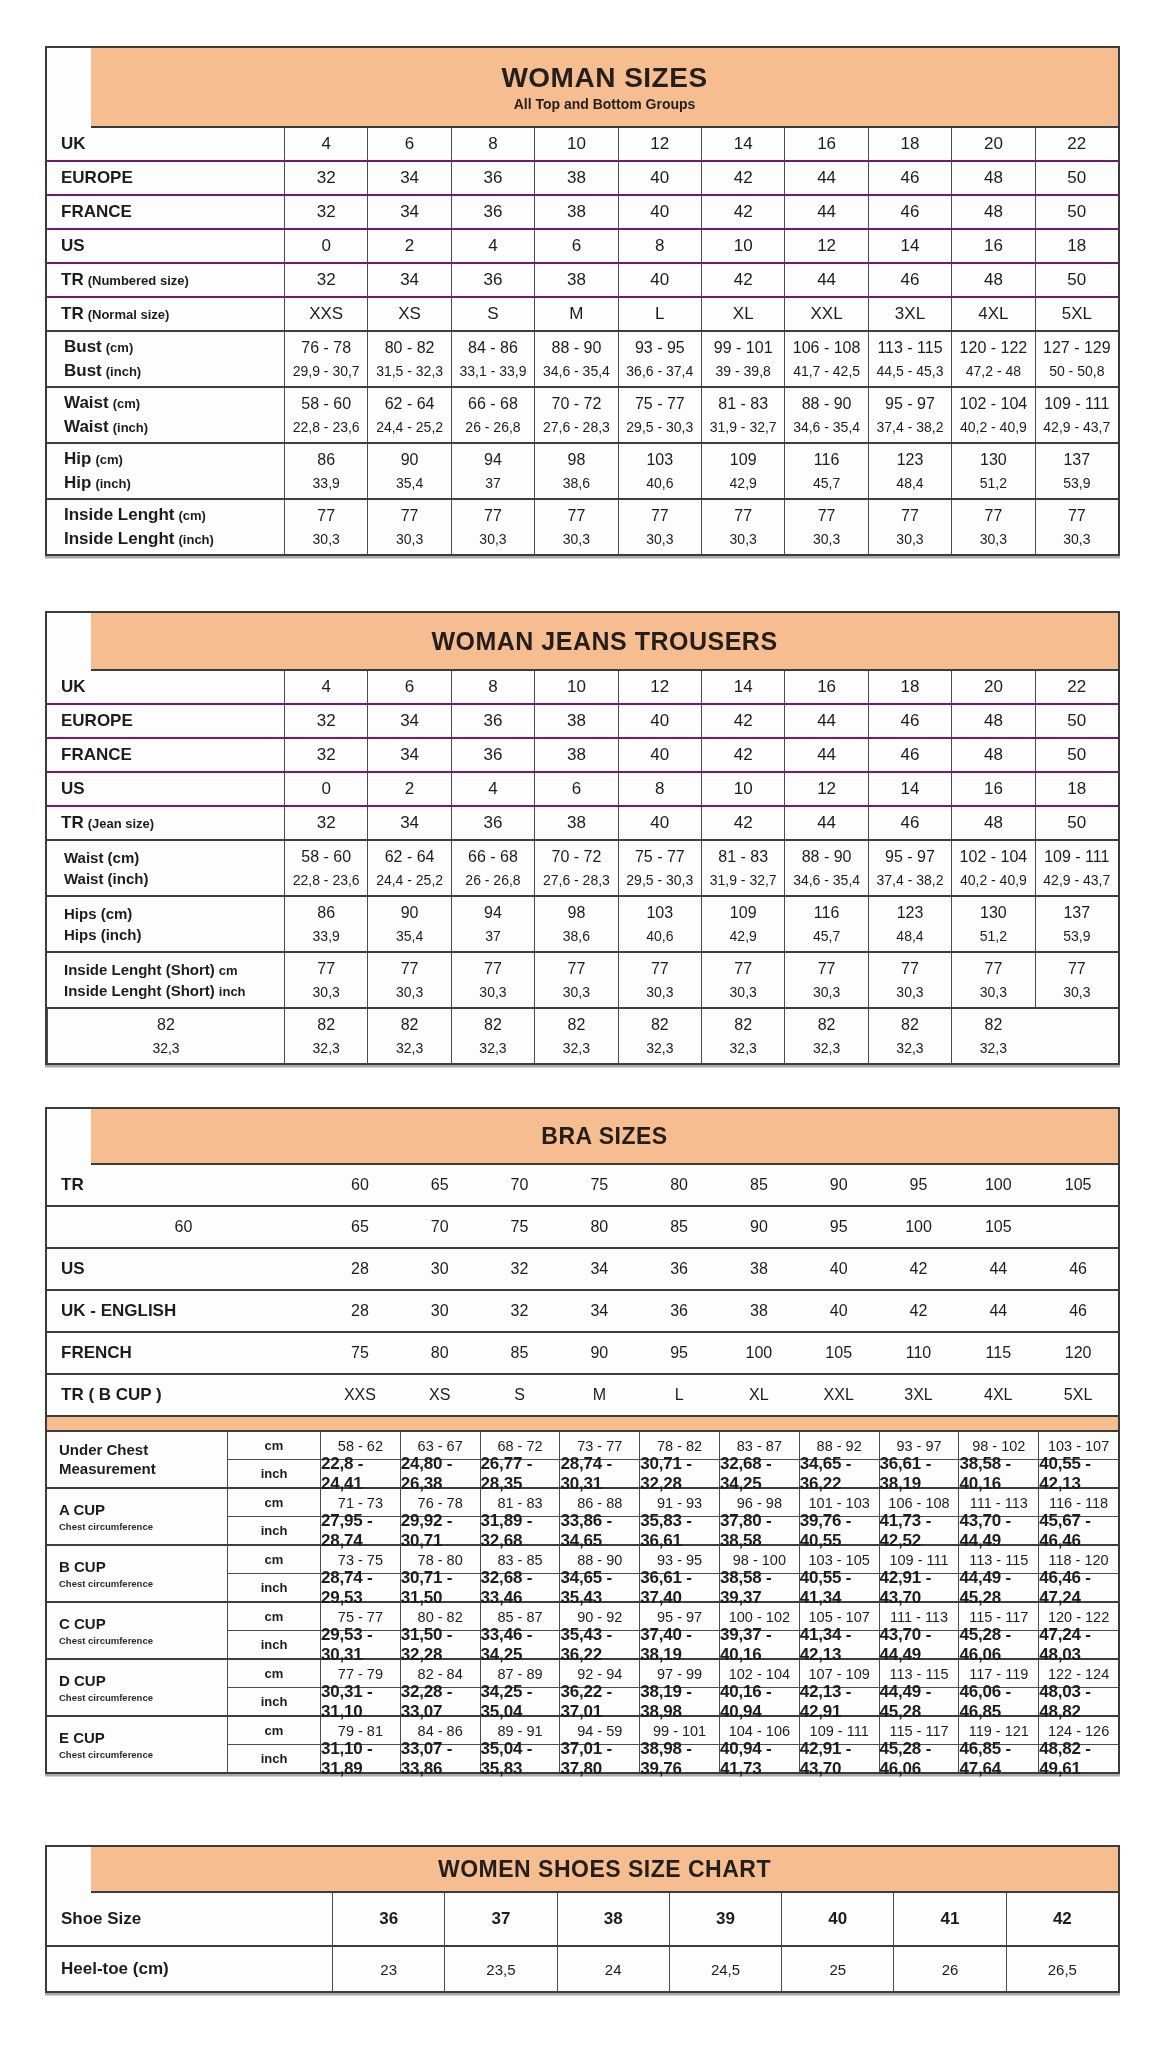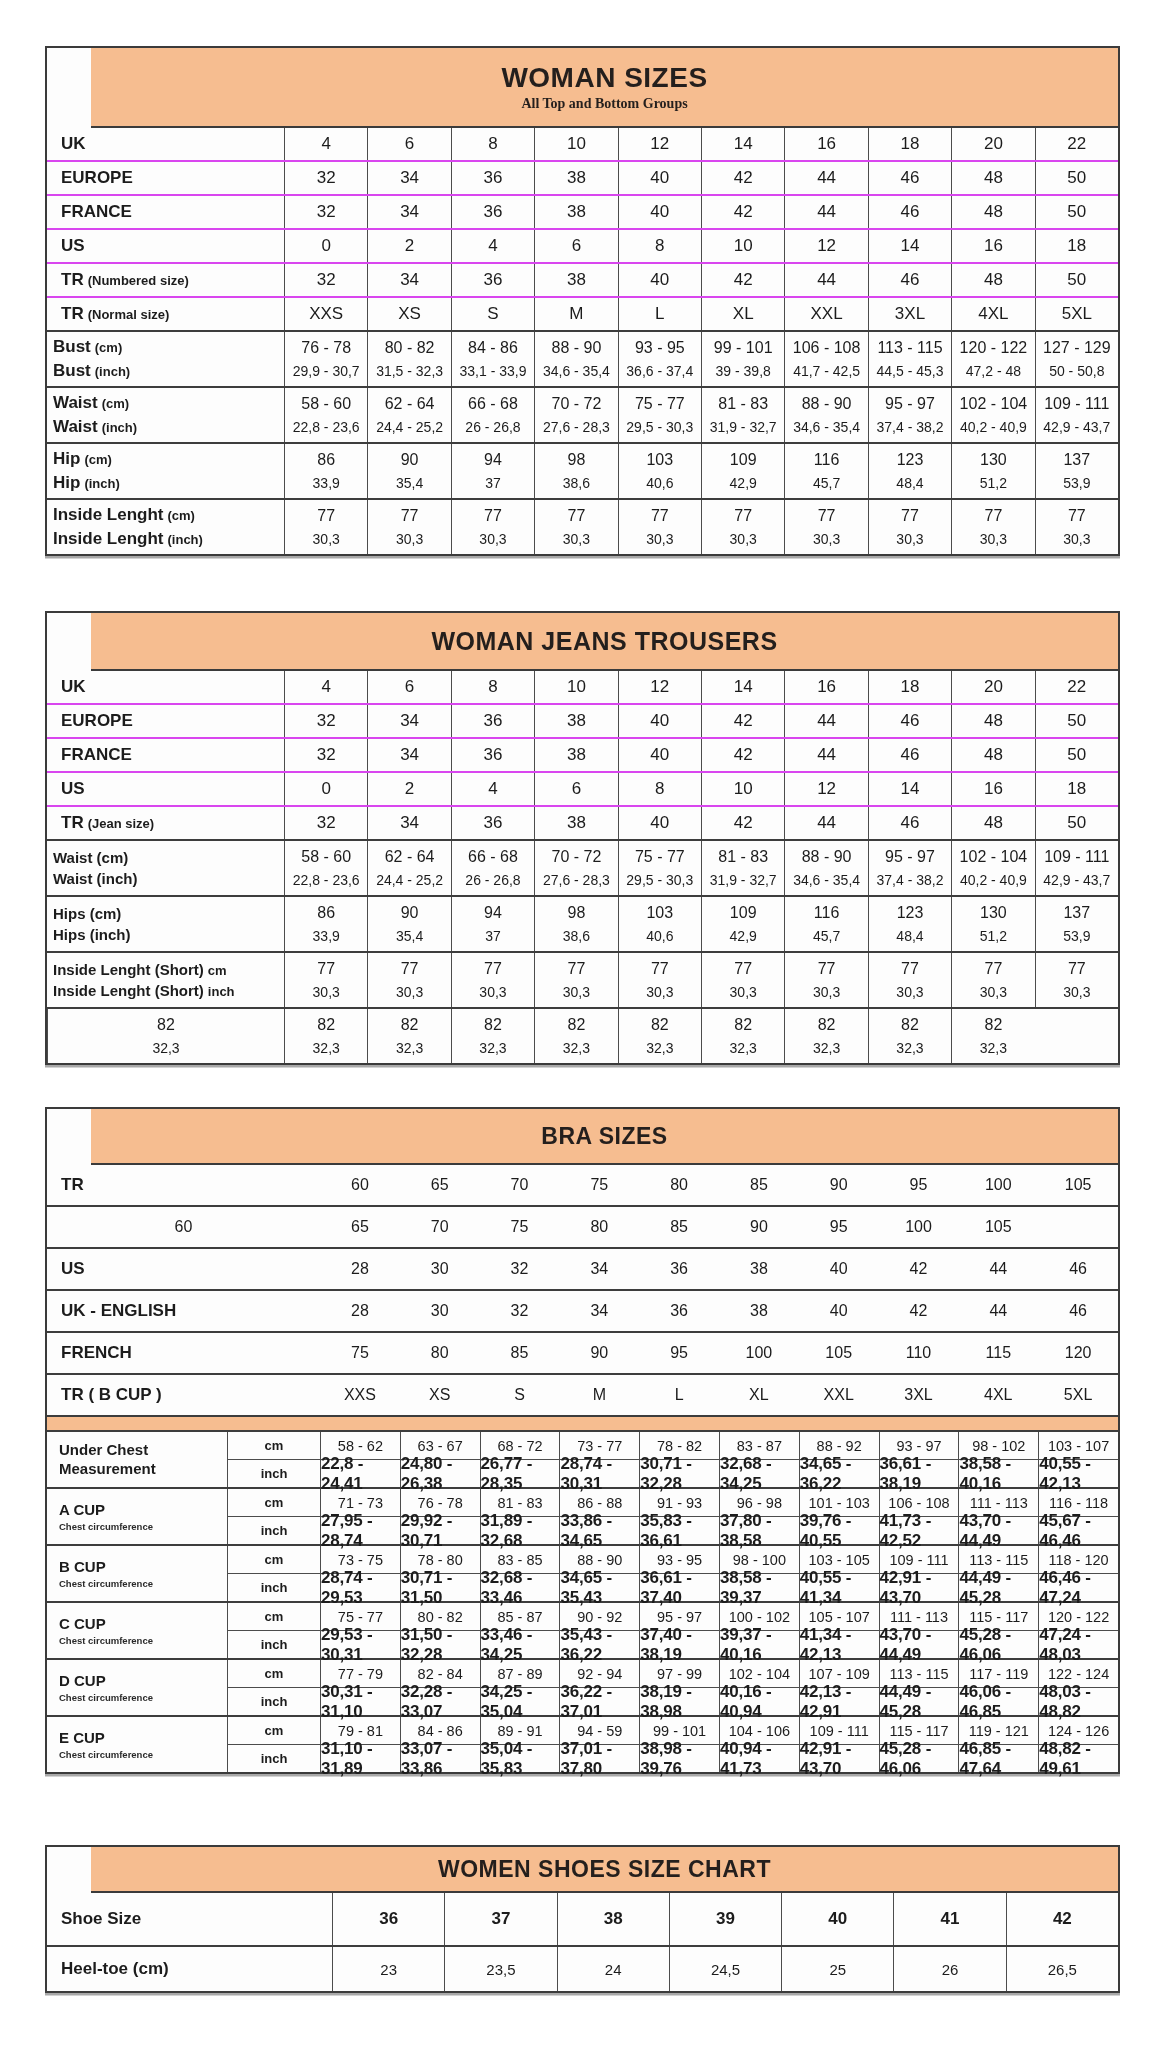--- a/index.html
+++ b/index.html
@@ -3,35 +3,35 @@
 <meta charset="utf-8">
 <style>
   html,body{margin:0;padding:0;}
   body{width:1164px;height:2048px;background:#ffffff;overflow:hidden;
        font-family:"Liberation Sans",sans-serif;color:#1c1c1c;}
   .tbl{margin-left:45px;width:1075px;border:2.5px solid #3b3b3b;box-sizing:border-box;
        box-shadow:0 2.5px 0 #a8a8a8;background:#fdfdfd;}
   .tbl-header{background:#f6bd90;text-align:center;border-bottom:2.5px solid #3b3b3b;
               display:flex;flex-direction:column;justify-content:center;margin-left:44px;}
   .tbl-title{font-weight:700;color:#241f1d;letter-spacing:.5px;}
-  .tbl-subtitle{font-weight:700;color:#241f1d;font-size:14px;margin-top:2px;font-family:Liberation Serif, serif;}
+  .tbl-subtitle{font-weight:700;color:#241f1d;font-size:14px;margin-top:2px;}
   #t1{margin-top:46px;} #t1 .tbl-header{height:78px;} #t1 .tbl-title{font-size:28px;}
   #t2{margin-top:55px;} #t2 .tbl-header{height:56px;} #t2 .tbl-title{font-size:25px;}
   #t3{margin-top:42px;} #t3 .tbl-header{height:54px;} #t3 .tbl-title{font-size:23px;}
   #t4{margin-top:71px;} #t4 .tbl-header{height:44px;} #t4 .tbl-title{font-size:23px;}
 
   
-  .srow{display:grid;grid-template-columns:237px repeat(10,1fr);height:32px;border-top:2px solid #d946ef;}
+  .srow{display:grid;grid-template-columns:237px repeat(10,1fr);height:32px;border-top:2px solid #701a75;}
   .srow:first-child{border-top:none;border-radius:10px;}
   .prow{display:grid;grid-template-columns:237px repeat(10,1fr);border-top:2px solid #3d3d3d;}
   .cell{border-left:1.5px solid #4c4c4c;display:flex;align-items:center;justify-content:center;
         font-size:17px;}
   .lbl{display:flex;align-items:center;padding-left:14px;font-weight:700;font-size:17px;}
   .lbl-note{font-size:13px;font-weight:700;margin-left:4px;}
-  .lbl-pair{display:flex;flex-direction:column;justify-content:center;padding-left:6px;gap:4px;}
+  .lbl-pair{display:flex;flex-direction:column;justify-content:center;padding-left:17px;gap:4px;}
   .lbl-line{font-weight:700;font-size:17px;}
   #t2 .lbl-line{font-size:15px;}
   .pair-cell{border-left:1.5px solid #4c4c4c;display:flex;flex-direction:column;
              align-items:center;justify-content:center;gap:6px;padding:7px 0;}
   .pv-top{font-size:16px;} .pv-bot{font-size:14px;}
 
   
   .brow{display:grid;grid-template-columns:273px repeat(10,1fr);height:40px;border-top:2.5px solid #3d3d3d;}
   .brow:first-child{border-top:none;}
   .brow .bcell{display:flex;align-items:center;justify-content:center;font-size:16px;}

